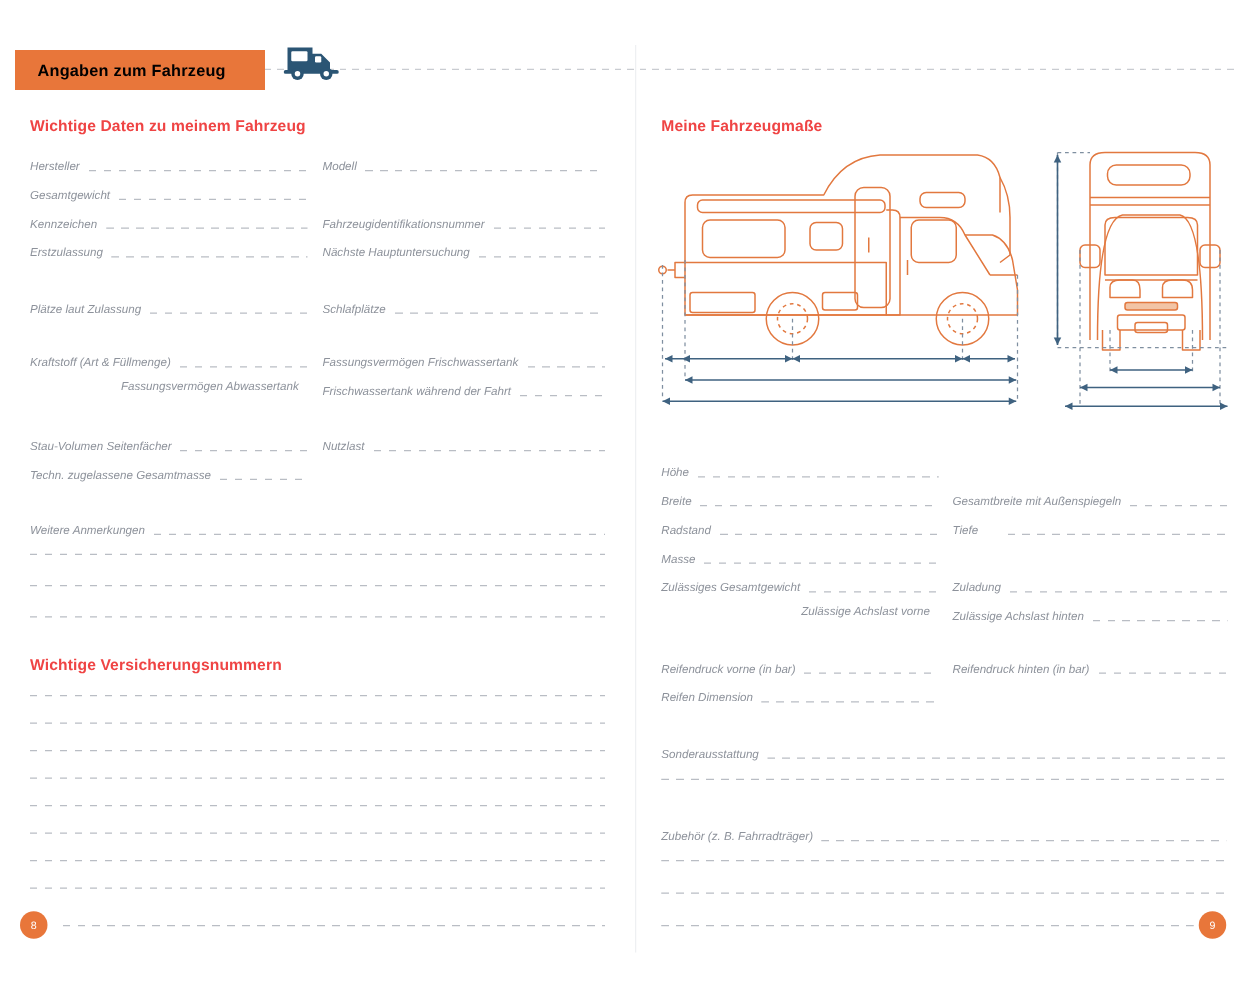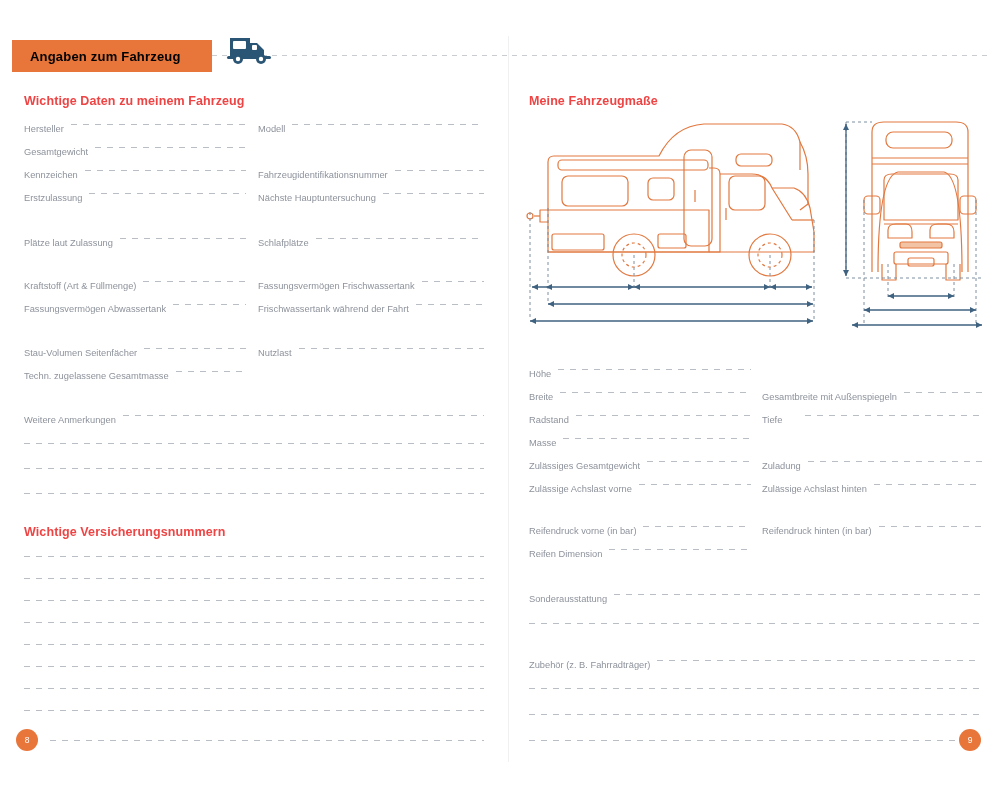--- a/index.html
+++ b/index.html
@@ -39,22 +39,23 @@
   
   .heading{
     position:absolute;
     color:#ef4444;font-size:12.5px;font-weight:bold;letter-spacing:.1px;
     white-space:nowrap;
   }
 
   
   .field{
     position:absolute;
-    display:flex;align-items:flex-start;
+    display:flex;align-items:flex-end;
     height:15px;
+    font-style:italic;
   }
   .field .lbl{
     color:#8d929b;font-size:9.3px;white-space:nowrap;
     line-height:11px;padding-right:7px;
   }
   .field .line{
     flex:1;height:1px;margin-bottom:2px;
     background-image:repeating-linear-gradient(to right,#b9bdc4 0px,#b9bdc4 6px,transparent 6px,transparent 12px);
   }
   .blankline{
@@ -114,21 +115,21 @@
       <span class="line"></span>
   </div>
   <div class="field" style="left:24px;top:238px;width:222px;">
     <span class="lbl">Plätze laut Zulassung</span>
       <span class="line"></span>
   </div>
   <div class="field" style="left:24px;top:281px;width:222px;">
     <span class="lbl">Kraftstoff (Art &amp; Füllmenge)</span>
       <span class="line"></span>
   </div>
-  <div class="field" style="left:24px;top:304px;width:222px;">
+  <div class="field" style="left:24px;top:304px;width:222px;flex-direction:column;">
     <span class="lbl">Fassungsvermögen Abwassertank</span>
       <span class="line"></span>
   </div>
   <div class="field" style="left:24px;top:348px;width:222px;">
     <span class="lbl">Stau-Volumen Seitenfächer</span>
       <span class="line"></span>
   </div>
   <div class="field" style="left:24px;top:371px;width:222px;">
     <span class="lbl">Techn. zugelassene Gesamtmasse</span>
       <span class="line"></span>
@@ -296,21 +297,21 @@
       <span class="line"></span>
   </div>
   <div class="field" style="left:529px;top:438px;width:222px;">
     <span class="lbl">Masse</span>
       <span class="line"></span>
   </div>
   <div class="field" style="left:529px;top:461px;width:222px;">
     <span class="lbl">Zulässiges Gesamtgewicht</span>
       <span class="line"></span>
   </div>
-  <div class="field" style="left:529px;top:484px;width:222px;">
+  <div class="field" style="left:529px;top:484px;width:222px;flex-direction:column;">
     <span class="lbl">Zulässige Achslast vorne</span>
       <span class="line"></span>
   </div>
   <div class="field" style="left:529px;top:526px;width:222px;">
     <span class="lbl">Reifendruck vorne (in bar)</span>
       <span class="line"></span>
   </div>
   <div class="field" style="left:529px;top:549px;width:222px;">
     <span class="lbl">Reifen Dimension</span>
       <span class="line"></span>

